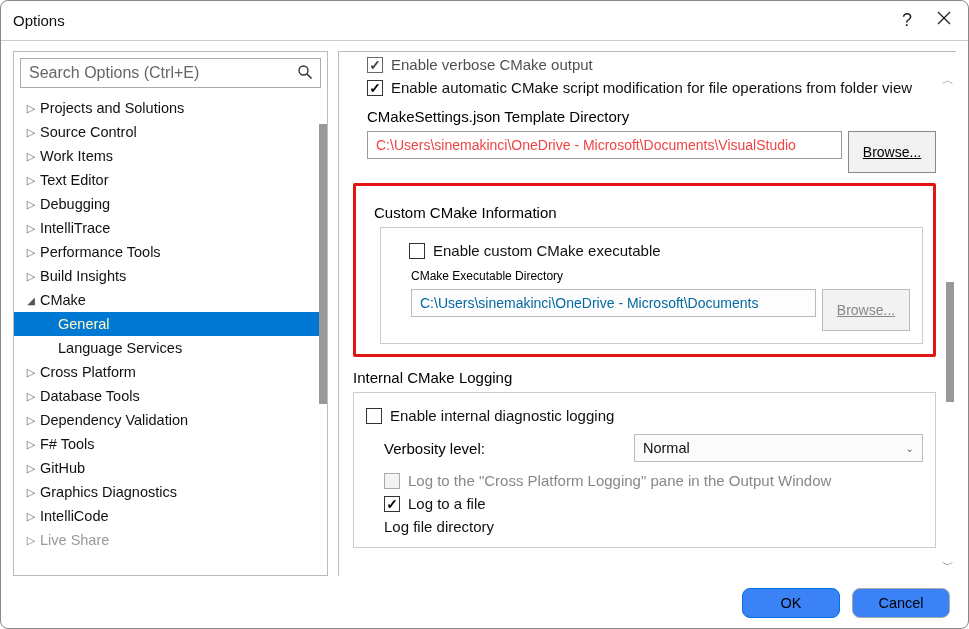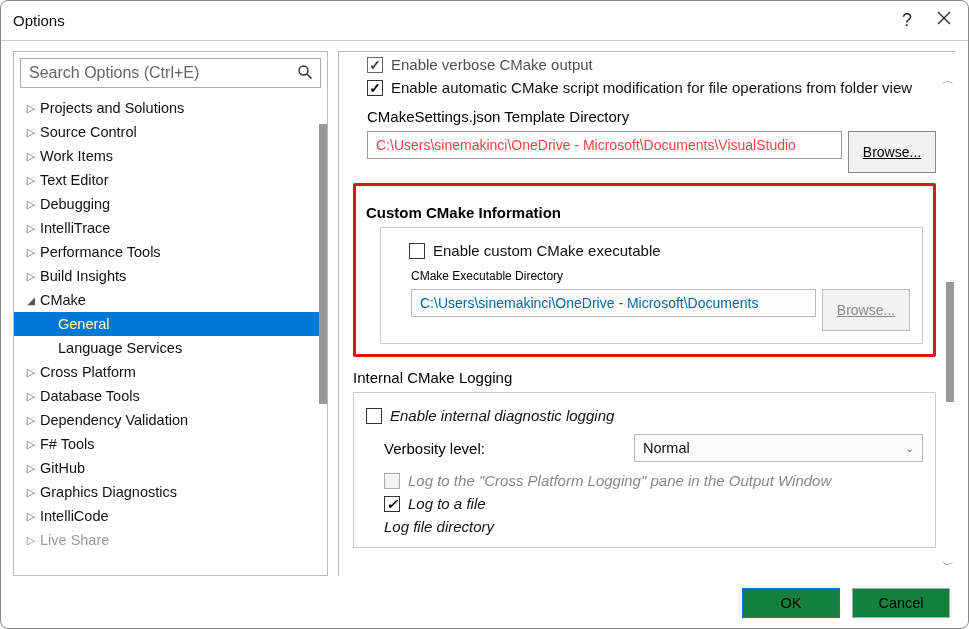--- a/index.html
+++ b/index.html
@@ -35,30 +35,30 @@
   .cb.checked::after { content: "✓"; font-size: 14px; color: #000; font-weight: bold; }
   .cb.disabled { border-color: #aaa; background: #f3f3f3; }
   .section-label { font-size: 15px; margin: 12px 0 6px 0; }
   .path-row { display: flex; gap: 6px; margin: 4px 0 10px 14px; }
   .path-input { flex: 1; height: 28px; border: 1px solid #999; padding: 3px 8px; font-size: 14px; color: #ef4444; }
   .path-input.disabled { color: #0369a1; border-color: #bbb; background: #fdfdfd; }
   .browse-btn { width: 88px; height: 42px; border: 1px solid #888; background: #f2f2f2; font-size: 14px; text-decoration: underline; cursor: pointer; }
   .browse-btn.disabled { color: #888; border-color: #bbb; text-decoration: underline; }
   .group-box { border: 1px solid #ccc; padding: 8px 12px 12px 12px; margin-left: 14px; }
   .highlight { border: 3px solid #e21414; border-radius: 2px; padding: 6px 10px 10px 10px; margin-top: 6px; }
-  .highlight .section-label { margin-left: 0; font-weight: bold; }
+  .highlight .section-label { margin-left: 8px; }
   .sub-row { margin-left: 18px; font-size: 12px; margin-top: 10px; }
   .sub-path-row { display: flex; gap: 6px; margin: 6px 0 0 18px; }
-  .logging .row { margin-left: 18px; font-style: italic; }
+  .logging .row { margin-left: 18px; }
   .verbosity-row { display: flex; align-items: center; margin: 10px 0 10px 18px; gap: 0; }
   .verbosity-label { width: 250px; font-size: 15px; }
   .verbosity-select { flex: 1; height: 28px; border: 1px solid #bbb; padding: 3px 24px 3px 8px; font-size: 14.5px; color: #111; background: #fbfbfb; position: relative; display: flex; align-items: center; }
   .chev { position: absolute; right: 8px; font-size: 10px; color: #666; }
   .footer { display: flex; justify-content: flex-end; gap: 12px; padding: 12px 18px; }
-  .btn { width: 98px; height: 30px; font-size: 14.5px; background: #15803d; cursor: pointer; }
+  .btn { width: 98px; height: 30px; font-size: 14.5px; background: #3b82f6; cursor: pointer; border-radius: 8px; }
   .btn.primary { border: 1.6px solid #0070e0; }
   .btn.secondary { border: 1px solid #aaa; }
   .truncate { white-space: nowrap; overflow: hidden; text-overflow: clip; }
 </style>
 </head>
 <body>
 
 <div class="titlebar">
   <span class="title">Options</span>
   <div class="right">

